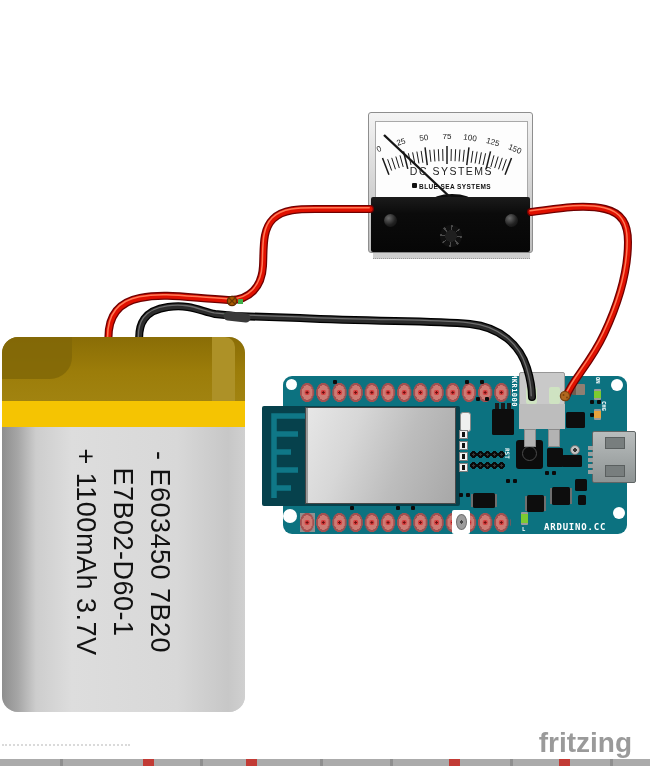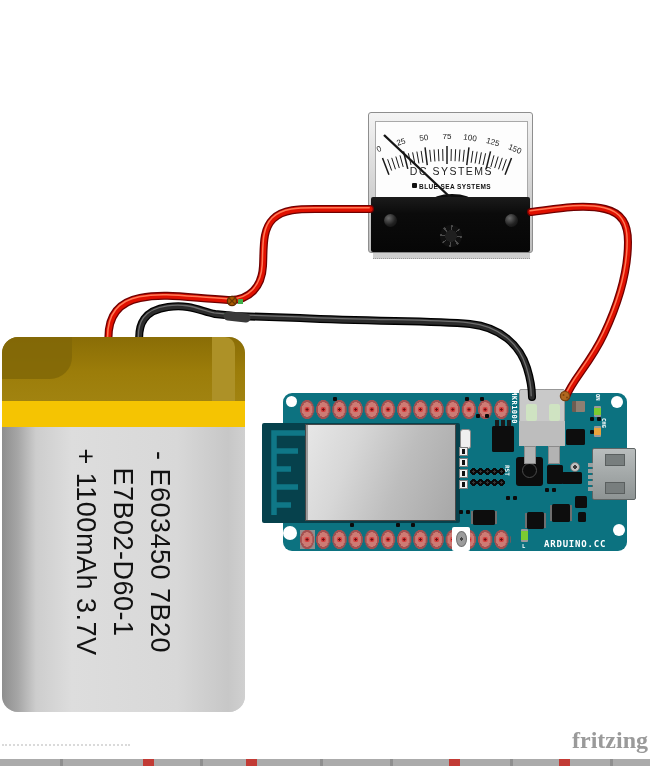--- a/index.html
+++ b/index.html
@@ -40,21 +40,21 @@
   .m-black{left:3px;top:85px;width:159px;height:55px;border-radius:2px;
     background:linear-gradient(180deg,#1b1b1b,#0b0b0b 30%,#060606);}
   .m-screw{width:13px;height:13px;border-radius:50%;background:radial-gradient(circle at 35% 32%,#6a6a6a,#222 55%,#0a0a0a);}
   .m-knob{left:69px;top:28px;width:22px;height:22px;border-radius:50%;
     background:radial-gradient(circle at 50% 50%,#1f1f1f 0 6px,rgba(0,0,0,0) 6px),
                repeating-conic-gradient(#4a4a4a 0 9deg,#101010 9deg 45deg);}
   .m-lip{left:5px;top:140px;width:157px;height:7px;background:#cfcfcf;border-top:1px solid #8a8a8a;
          border-bottom:1px dotted #9a9a9a;box-sizing:border-box;}
 
   
-  .board{left:283px;top:393px;width:344px;height:158px;background:#0c7280;border-radius:9px;z-index:10;text-decoration:underline;}
+  .board{left:283px;top:376px;width:344px;height:158px;background:#0c7280;border-radius:9px;z-index:10;text-decoration:underline;}
   .notch{background:#fff;border-radius:50%;}
   .module{left:-21px;top:30px;width:198px;height:100px;background:#06414c;border-radius:2px;}
   .shield{left:43px;top:1px;width:151px;height:97px;border:1px solid #474747;box-sizing:border-box;
     background:linear-gradient(112deg,#e7e7e7 0%,#d7d7d7 30%,#bdbdbd 62%,#a7a7a7 100%);
     box-shadow:inset 5px 0 0 -3px #9a9a9a;}
   .pinrow{width:212px;height:21px;
     background-image:
       radial-gradient(circle 2.7px at 8.1px 10.5px,#6b1111 0 1.1px,#d84040 1.1px 2.6px,rgba(0,0,0,0) 2.9px),
       radial-gradient(5.6px 7.6px at 8.1px 10.5px,#cd7b74 0 5.3px,#a35050 5.3px 6.9px,rgba(0,0,0,0) 7.3px);
     background-size:16.2px 21px;background-repeat:repeat-x;}
@@ -74,22 +74,22 @@
   .washer{width:10px;height:10px;border-radius:50%;background:radial-gradient(circle at 50% 50%,#3a3a3a 0 2px,#c2c2c2 2px);border:1px solid #777;box-sizing:border-box;}
   .vtxt{position:absolute;transform:rotate(90deg);transform-origin:0 0;color:#fff;white-space:nowrap;
     font-family:"DejaVu Sans Mono",monospace;font-weight:bold;}
   .led{border-radius:1px;}
   .connector{left:236px;top:-4px;width:46px;height:57px;background:#c9c9c9;border:1px solid #979797;border-radius:2px;box-sizing:border-box;}
   .usb{left:309px;top:55px;width:44px;height:52px;background:linear-gradient(180deg,#b9bdbd,#8e9494);
     border:1px solid #5f6565;border-radius:2px;box-sizing:border-box;}
   .usbtab{width:20px;height:12px;background:#787e7e;border:1px solid #5a5f5f;box-sizing:border-box;}
 
   .brandtxt{color:#fff;font-family:"DejaVu Sans Mono",monospace;font-weight:bold;font-size:9px;letter-spacing:.8px;}
-  .watermark{right:2px;top:727px;color:#9a9a9a;font-family:Liberation Serif, serif;font-weight:bold;
-    font-size:24px;letter-spacing:0;z-index:5;}
+  .watermark{right:18px;top:727px;color:#9a9a9a;font-family:Liberation Sans, sans-serif;font-weight:bold;
+    font-size:28px;letter-spacing:0;z-index:5;}
   .botstrip{left:0;top:759px;width:650px;height:7px;background:#ababab;z-index:4;}
   .botred{background:#c23b35;height:7px;top:0;}
   .bottick{background:#8f8f8f;width:3px;height:7px;top:0;}
   .dashline{left:2px;top:744px;width:128px;height:0;border-top:2px dotted #dadada;}
 </style>
 </head>
 <body>
 
 <div class="stage">
 

